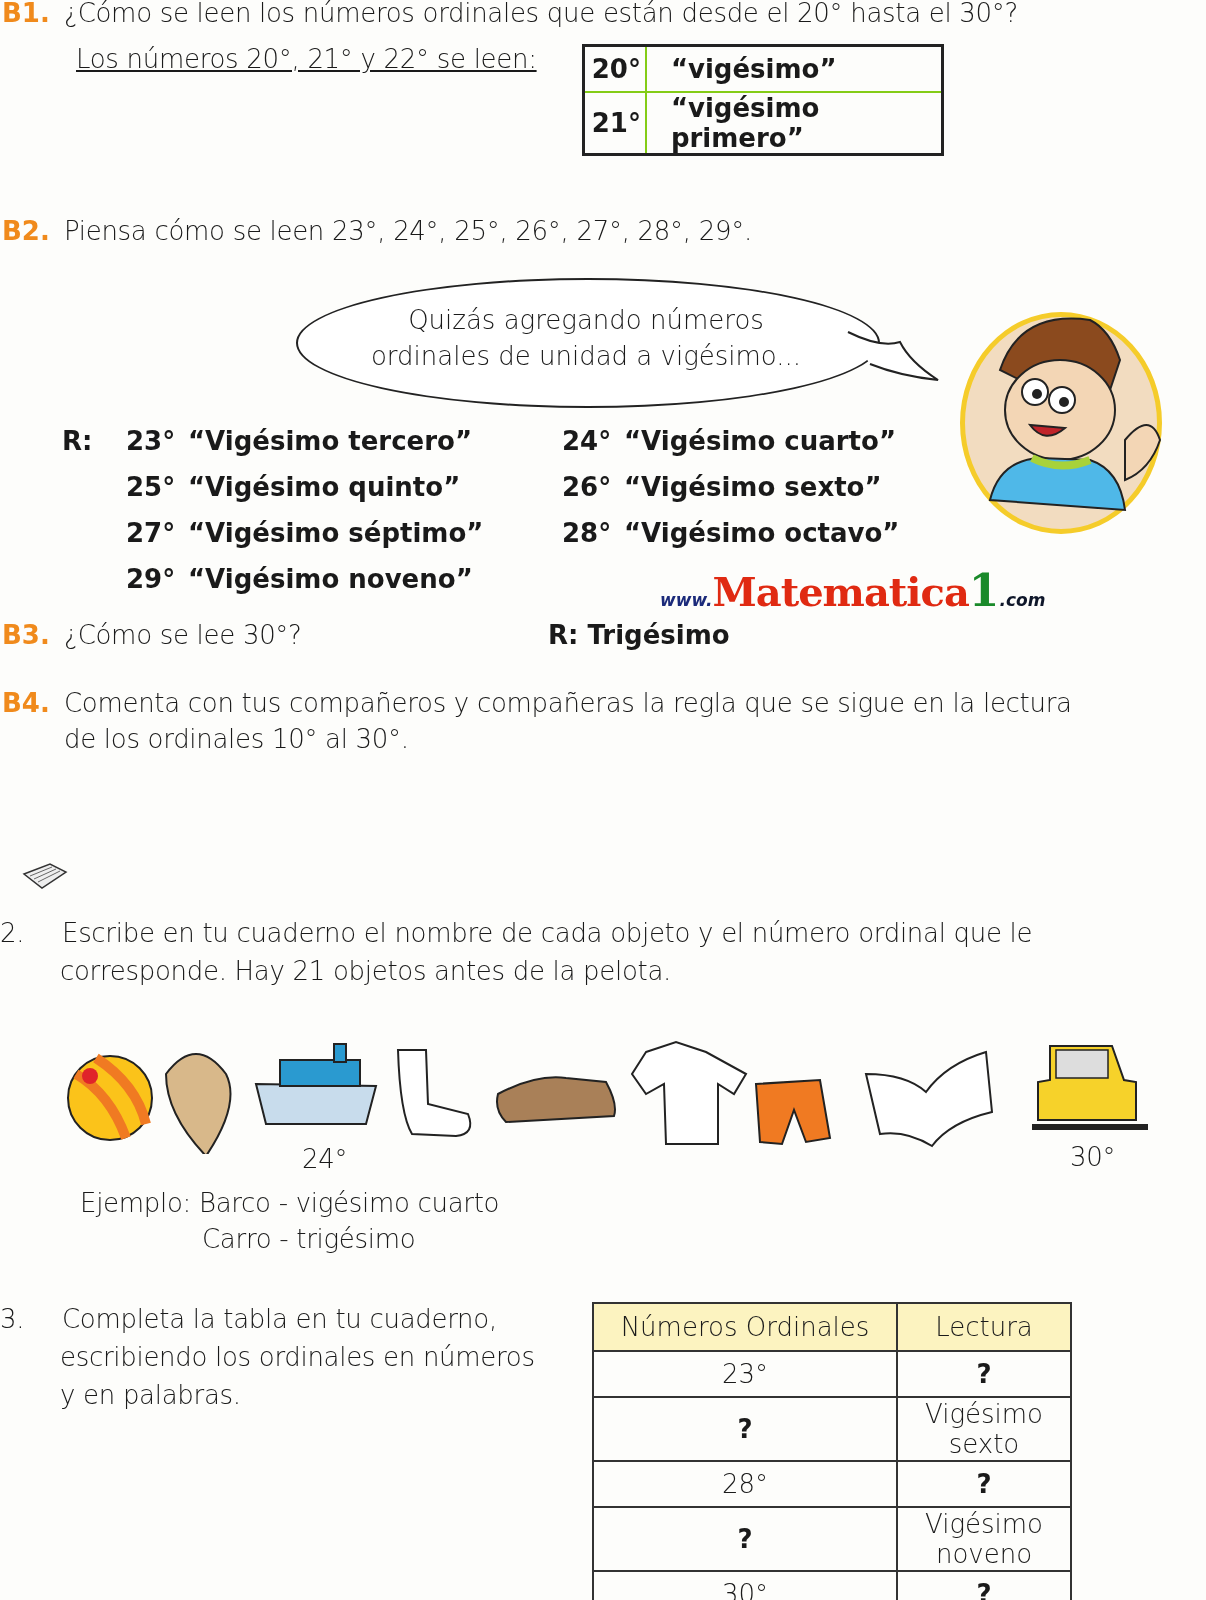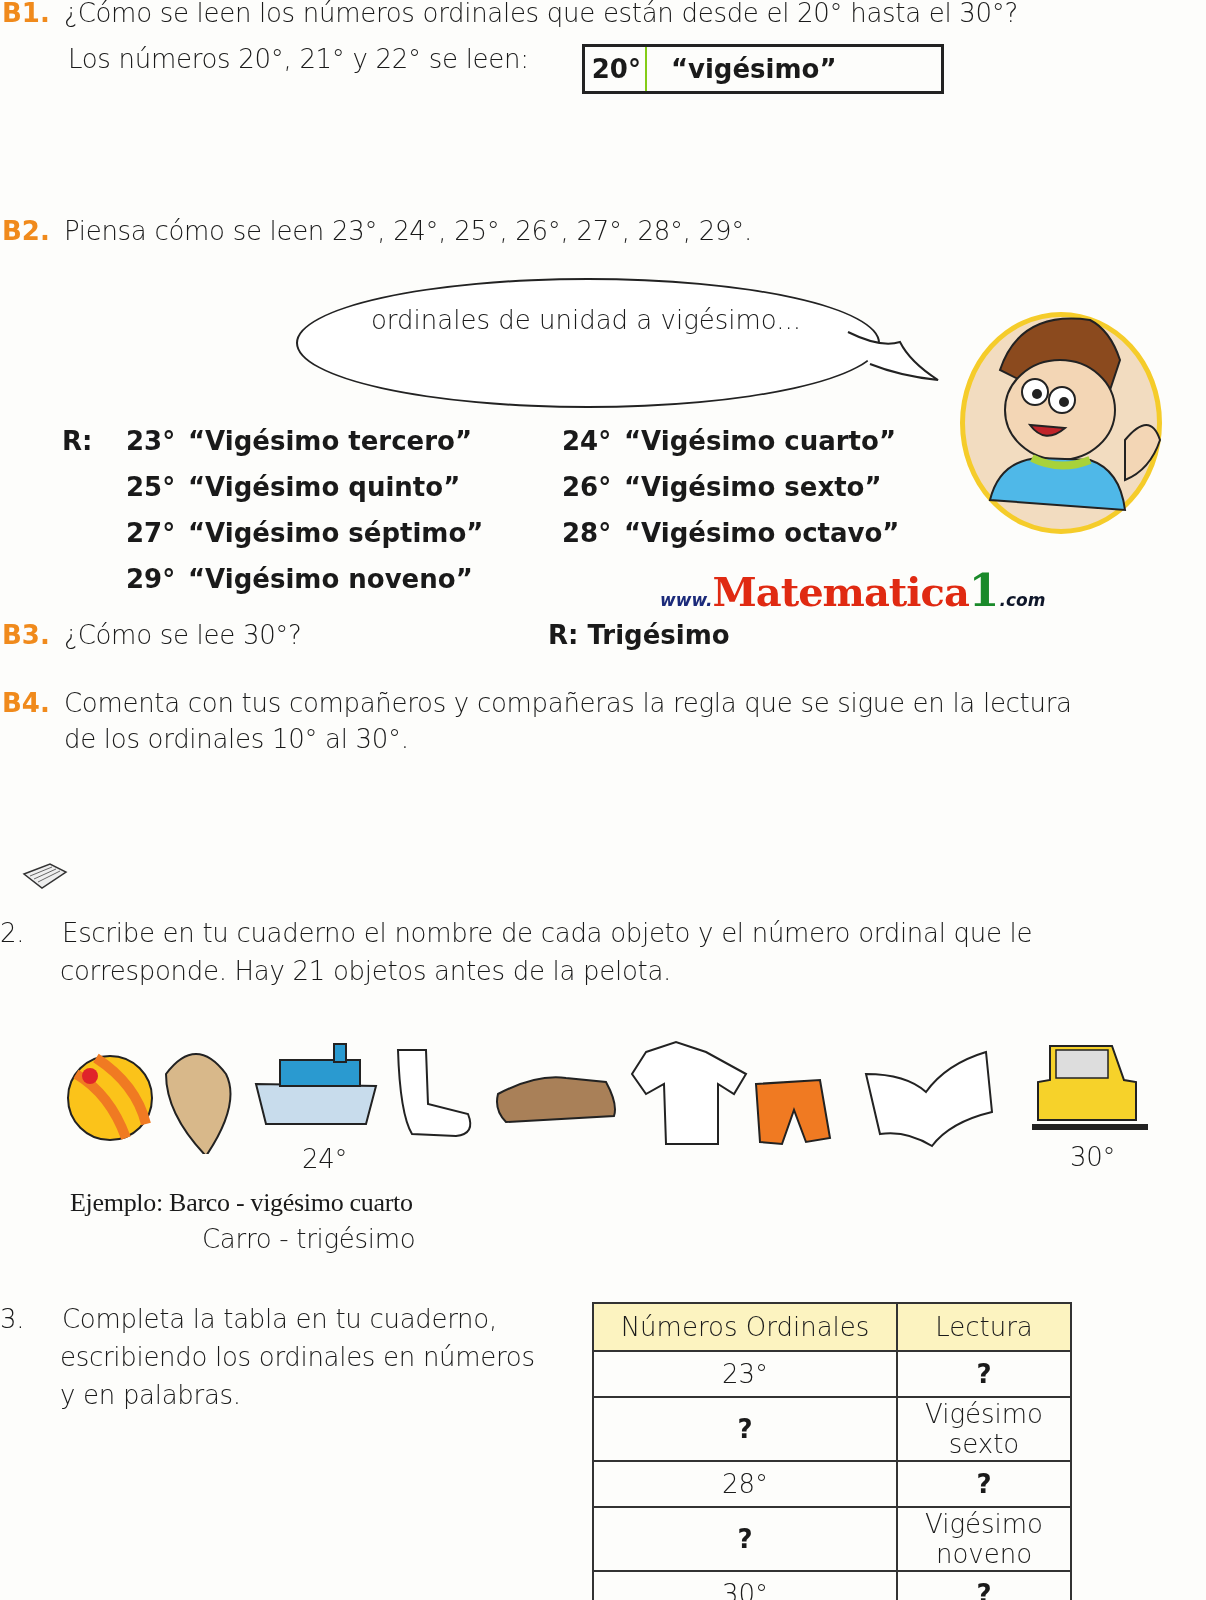--- a/index.html
+++ b/index.html
@@ -35,38 +35,43 @@
   .char-circle {
     left:960px; top:312px; width:192px; height:212px; border-radius:50%;
     background:#f2dcc0; border:5px solid #f5cc2a;
   }
 </style>
 </head>
 <body>
 
 <div class="abs label" style="left:2px;top:-2px;">B1.</div>
 <div class="abs txt" style="left:64px;top:-2px;">¿Cómo se leen los números ordinales que están desde el 20° hasta el 30°?</div>
-<div class="abs txt" style="left:68px;top:44px;">Los números 20°, 21° y 22° se leen:</div>
+<div class="abs txt" style="left:76px;top:44px;text-decoration:underline;">Los números 20°, 21° y 22° se leen:</div>
 <table class="abs t1" style="left:582px;top:44px;width:362px;">
   <tbody>
       <tr>
         <td class="num">20°</td>
         <td class="word">“vigésimo”</td>
+      </tr>
+  <tr>
+        <td class="num">21°</td>
+        <td class="word">“vigésimo primero”</td>
       </tr>
 </tbody>
   </table>
 
 <div class="abs label" style="left:2px;top:216px;">B2.</div>
 <div class="abs txt" style="left:64px;top:216px;">Piensa cómo se leen 23°, 24°, 25°, 26°, 27°, 28°, 29°.</div>
 
 <div class="abs bubble"></div>
 <svg class="abs" style="left:840px;top:318px;" width="110" height="70">
   <path d="M8 14 Q40 30 60 24 Q70 44 98 62 Q60 58 30 46" fill="#fff" stroke="#222" stroke-width="2"></path>
 </svg>
 <div class="abs bubble-text">
+  <div>Quizás agregando números</div>
   <div>ordinales de unidad a vigésimo...</div>
 </div>
 
 <div class="abs char-circle"></div>
 <svg class="abs" style="left:960px;top:300px;" width="210" height="230">
   <path d="M40 70 Q60 10 130 20 Q150 30 160 60 L150 90 Q100 60 60 80 Z" fill="#8b4a1e" stroke="#222" stroke-width="2"></path>
   <ellipse cx="100" cy="110" rx="55" ry="50" fill="#f3d6b5" stroke="#222" stroke-width="2"></ellipse>
   <circle cx="75" cy="92" r="13" fill="#fff" stroke="#222" stroke-width="2"></circle>
   <circle cx="102" cy="100" r="13" fill="#fff" stroke="#222" stroke-width="2"></circle>
   <circle cx="77" cy="94" r="5" fill="#222"></circle>
@@ -137,21 +142,21 @@
       <path d="M800 40 Q840 40 860 58 Q880 30 920 18 L926 78 Q884 88 866 112 Q840 96 814 100 Z" fill="#fff" stroke="#222" stroke-width="2"></path>
     </g>
   <g>
       <path d="M984 12 L1046 12 L1058 46 L1070 48 L1070 86 L972 86 L972 48 L984 46 Z" fill="#f6d22a" stroke="#222" stroke-width="2"></path>
       <rect x="990" y="16" width="52" height="28" fill="#ddd" stroke="#222" stroke-width="1.5"></rect>
       <rect x="966" y="90" width="116" height="6" fill="#222"></rect>
     </g>
 </svg>
 <div class="abs txt" style="left:302px;top:1144px;">24°</div>
 <div class="abs txt" style="left:1070px;top:1142px;">30°</div>
-<div class="abs txt" style="left:70px;top:1188px;font-family:Liberation Serif, serif;">Ejemplo: Barco - vigésimo cuarto</div>
+<div class="abs txt" style="left:80px;top:1188px;">Ejemplo: Barco - vigésimo cuarto</div>
 <div class="abs txt" style="left:202px;top:1224px;">Carro - trigésimo</div>
 
 <div class="abs txt" style="left:0px;top:1304px;">3.</div>
 <div class="abs txt" style="left:62px;top:1304px;">Completa la tabla en tu cuaderno,</div>
 <div class="abs txt" style="left:60px;top:1342px;">escribiendo los ordinales en números</div>
 <div class="abs txt" style="left:60px;top:1380px;">y en palabras.</div>
 
 <table class="abs t3" style="left:592px;top:1302px;width:480px;">
   <tbody>
       <tr>

